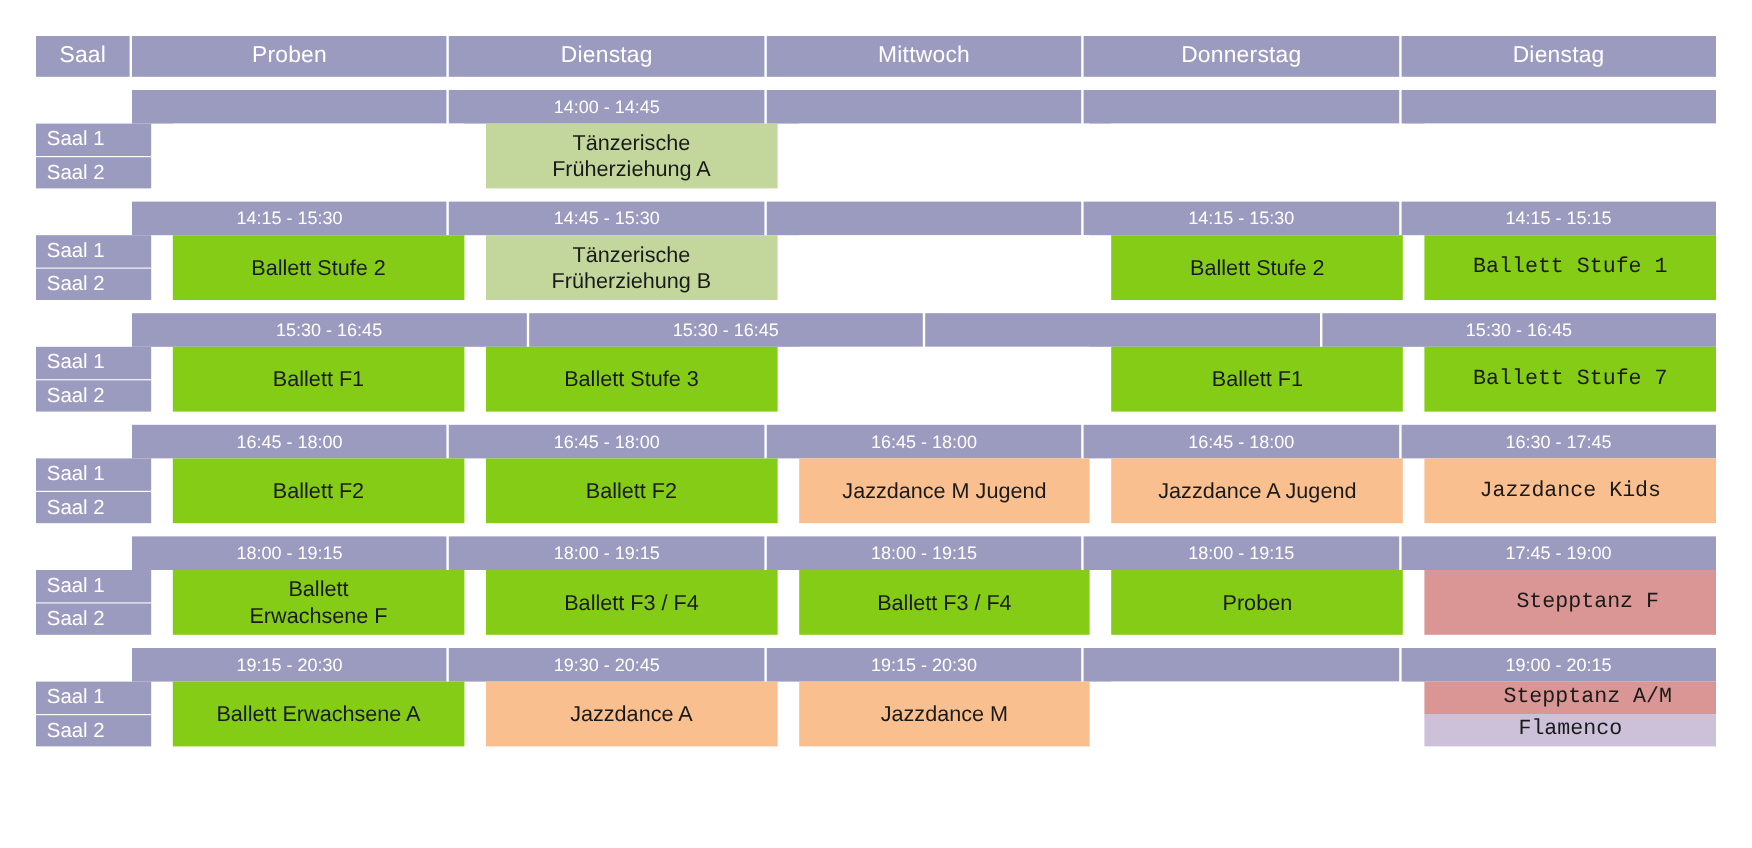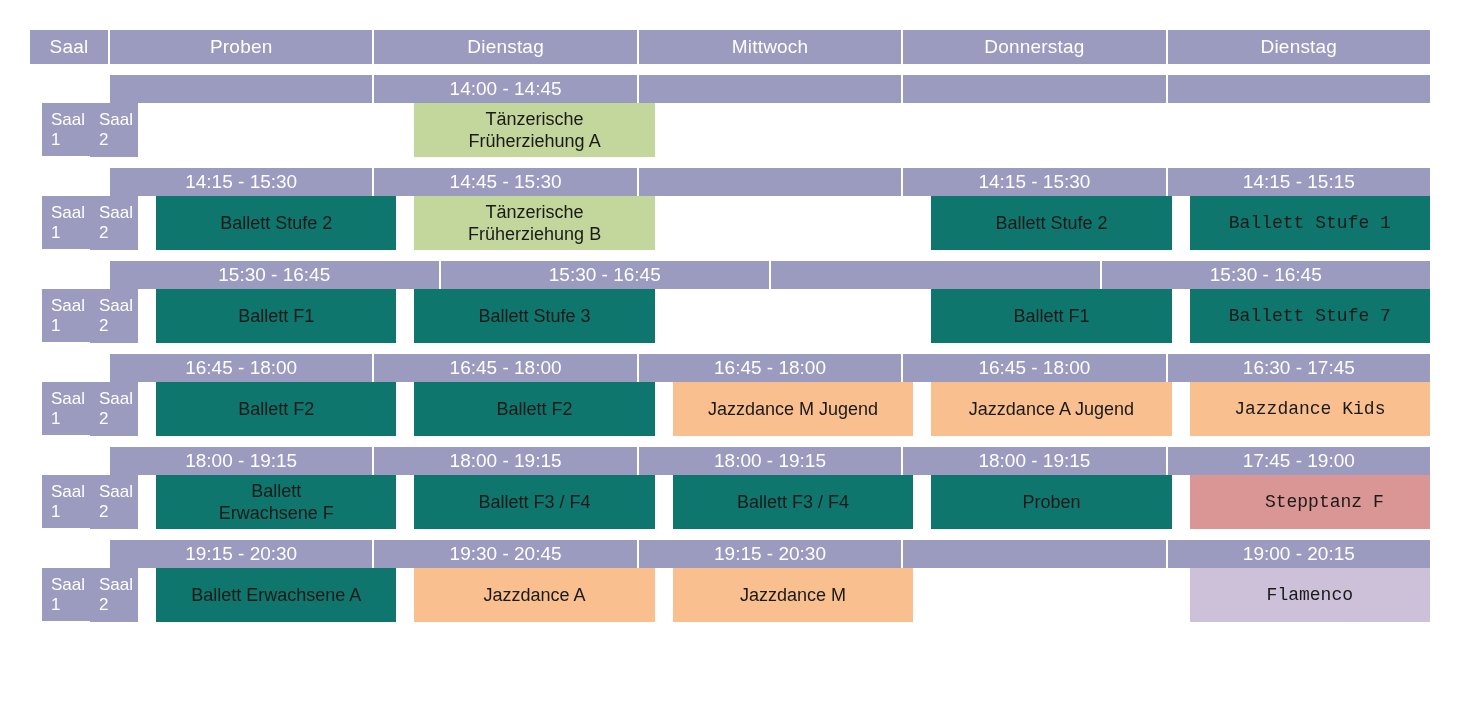--- a/index.html
+++ b/index.html
@@ -62,39 +62,39 @@
   .time-saal-spacer {
     width: 78px;
     margin-right: 2px;
     background: transparent;
   }
   .time-cell {
     flex: 1 1 0;
     margin-right: 2px;
     background: #9b9bc0;
     color: #ffffff;
-    font-size: 19px;
+    font-size: 15px;
     display: flex;
     align-items: center;
     justify-content: center;
     box-sizing: border-box;
   }
   .time-cell:last-child { margin-right: 0; }
   .time-cell.empty { background: #9b9bc0; }
 
   .body-row {
     display: flex;
     min-height: 54px;
   }
   .saal-labels {
     width: 96px;
     margin-right: 2px;
     display: flex;
+    flex-direction: column;
     justify-content: stretch;
-    margin-left: 12px;
   }
   .saal-lbl {
     flex: 1 1 0;
     background: #9b9bc0;
     color: #ffffff;
     font-size: 17px;
     display: flex;
     align-items: center;
     padding-left: 9px;
     box-sizing: border-box;
@@ -121,21 +121,21 @@
     font-size: 18px;
     color: #1a1a1a;
     line-height: 1.25;
     padding: 2px 4px;
     box-sizing: border-box;
     white-space: pre-line;
   }
   .course-slot.empty-slot { background: #ffffff; }
 
   
-  .c-blue     { background: #0f766e; }
+  .c-blue     { background: #84cc16; }
   .c-green    { background: #c3d69b; }
   .c-orange   { background: #f9bf8f; }
   .c-red      { background: #d99694; padding-left: 33px; }
   .c-lavender { background: #ccc1d9; }
   .c-white    { background: #ffffff; }
 </style>
 </head>
 <body>
 
 <div id="schedule-root">
@@ -328,20 +328,21 @@
             <div class="course-cell">
               <div class="course-slot c-orange">Jazzdance A</div>
             </div>
             <div class="course-cell">
               <div class="course-slot c-orange">Jazzdance M</div>
             </div>
             <div class="course-cell">
               <div class="course-slot c-white empty-slot"></div>
             </div>
             <div class="course-cell">
+              <div class="course-slot c-red">Stepptanz A/M</div>
               <div class="course-slot c-lavender">Flamenco</div>
             </div>
           </div>
         </div>
       </div>
 
   </div>
 </div>
 
 </body></html>

